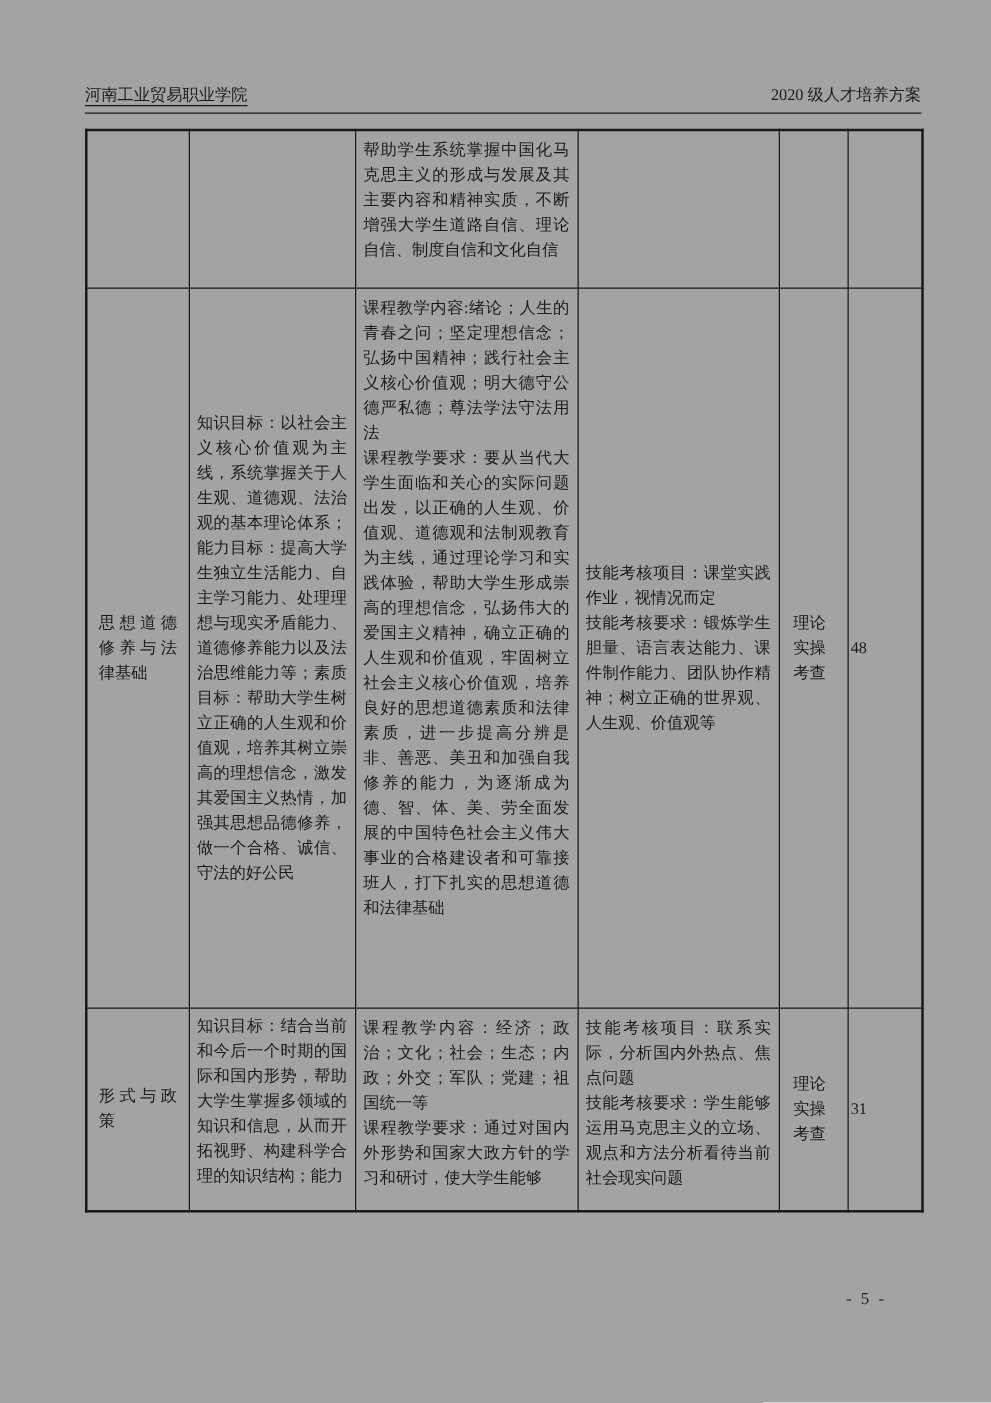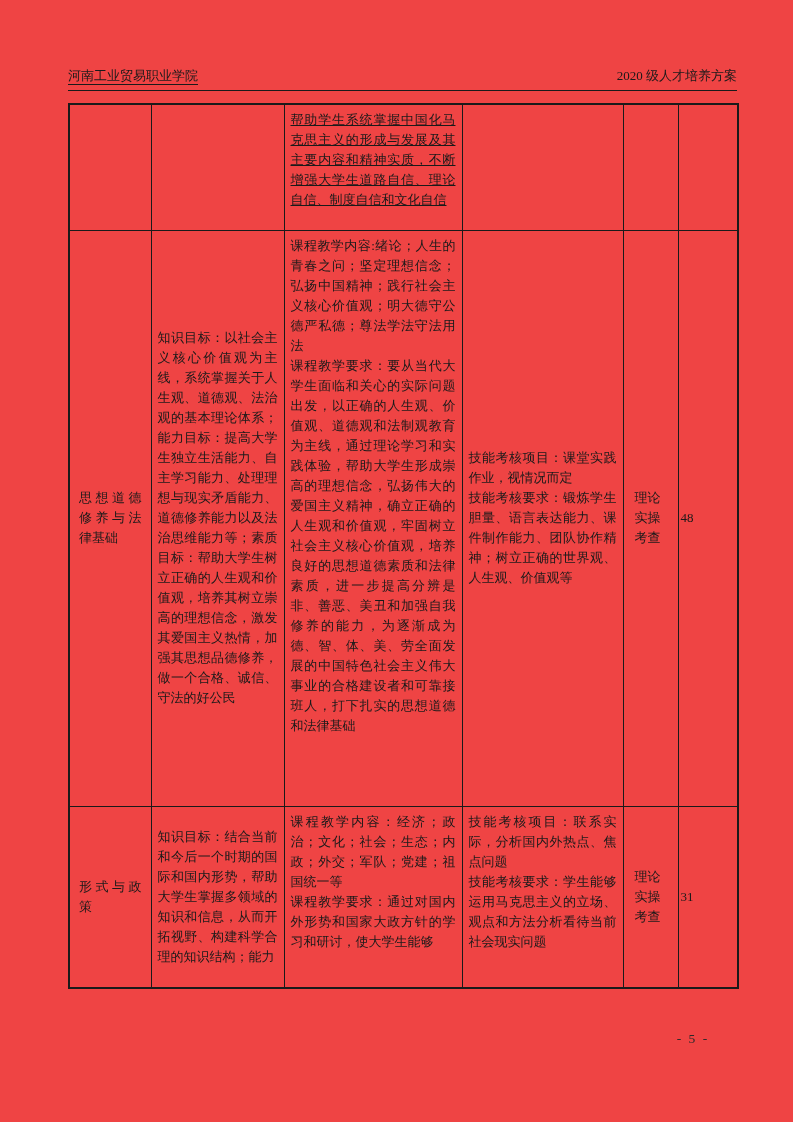--- a/index.html
+++ b/index.html
@@ -1,17 +1,17 @@
 <!DOCTYPE html>
 <html><head>
 <meta charset="utf-8">
 <style>
   html,body { margin:0; padding:0; background:#fff; }
   .page {
-    position:relative; width:793px; height:1122px; background:#ef4444;
+    position:relative; width:793px; height:1122px; background:#a3a3a3;
     font-family:"Liberation Serif","DejaVu Serif",serif; color:#1a1a1a;
     overflow:hidden;
   }
   .doc-header {
     position:absolute; left:68px; top:67px; width:669px;
     display:flex; justify-content:space-between; align-items:flex-end;
     font-size:13px; line-height:18px;
   }
   .doc-header .hdr-left { text-decoration:underline; text-underline-offset:4px; }
   .header-rule {
@@ -31,29 +31,29 @@
     font-weight:bold; font-size:13.5px; line-height:19px;
     text-align:center; vertical-align:middle; padding:2px 4px;
   }
   th.th-narrow { padding:2px 11px; }
   td {
     font-size:13px; line-height:20px; vertical-align:middle;
     word-break:break-all;
     text-align:justify; text-justify:inter-character;
   }
   td.name-cell   { padding:4px 9px;  }
-  td.obj-cell    { padding:20px 6px;  }
+  td.obj-cell    { padding:4px 6px;  }
   td.content-cell{ padding:5px 6px;  }
   td.assess-cell { padding:5px 6px;  }
   td.method-cell { padding:4px 11px; text-align:left; }
   td.hours-cell  { padding:4px 2px;  }
   td.vtop { vertical-align:top; }
   .para + .para { }
   tr.r-header { height:44px; }
-  tr.r1 { height:126px;text-decoration:underline; }
+  tr.r1 { height:126px; }
   tr.r2 { height:576px; }
   tr.r3 { height:163px; }
   .page-number {
     position:absolute; top:1031px; left:638px; width:110px;
     text-align:center; font-size:13.5px; letter-spacing:2px; color:#2a2a2a;
   }
 </style>
 </head>
 <body>
 

